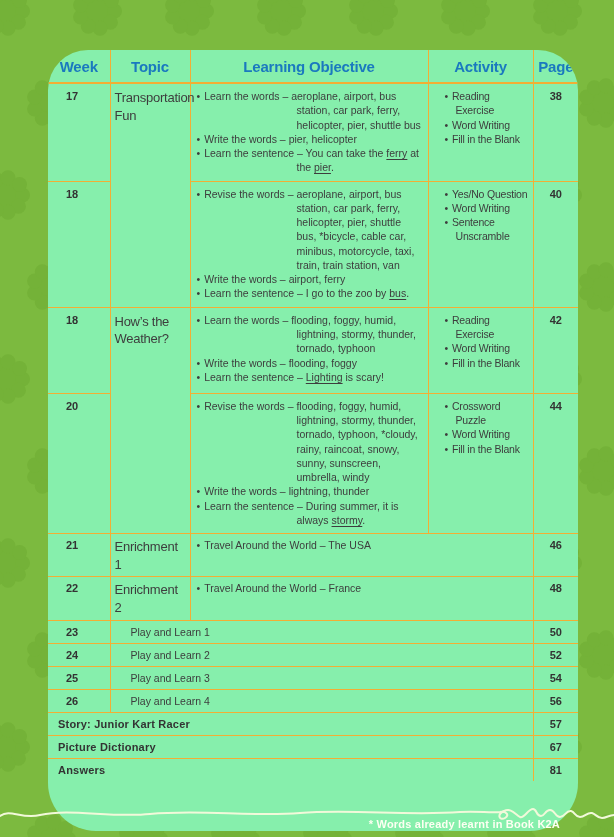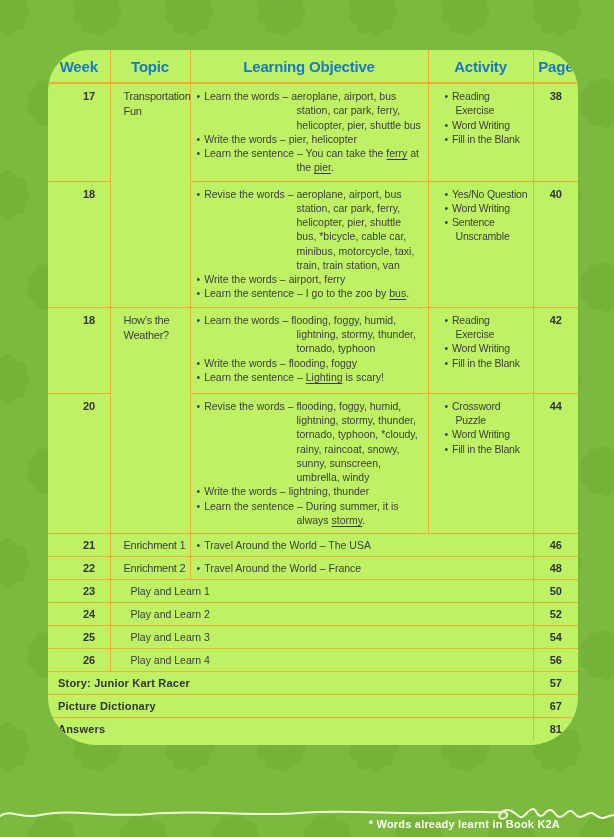--- a/index.html
+++ b/index.html
@@ -5,22 +5,22 @@
   * { margin:0; padding:0; box-sizing:border-box; }
   html,body { width:614px; height:837px; }
   body {
     position:relative; overflow:hidden;
     background:#7cba3f;
     font-family:"Liberation Sans","DejaVu Sans",sans-serif;
   }
   #bg-svg { position:absolute; left:0; top:0; width:614px; height:837px; }
 
   .card {
-    position:absolute; left:48px; top:50px; width:530px; height:695px;
-    background:#bef264; border-radius:40px 40px 48px 48px; overflow:hidden;
+    position:absolute; left:48px; top:50px; width:530px; height:781px;
+    background:#86efac; border-radius:40px 40px 48px 48px; overflow:hidden;
   }
 
   table.contents {
     width:530px; border-collapse:collapse; table-layout:fixed;
     color:#3d3d3d;
   }
   col.c-week{width:62px;} col.c-topic{width:80px;} col.c-obj{width:238px;}
   col.c-act{width:105px;} col.c-page{width:45px;}
 
   th, td { border:1.5px solid #f2ae34; vertical-align:top; text-align:left; }
@@ -29,23 +29,23 @@
   tr.hdr th { border-top:none; border-bottom:2px solid #f2ae34; }
   tr.last-row td { border-bottom:none; }
 
   tr.hdr th {
     color:#1a79bf; font-size:15px; font-weight:bold;
     text-align:center; padding:8px 2px 7px 2px; letter-spacing:-0.2px;
   }
 
   td { padding:5px 6px 6px 6px; font-size:10.5px; line-height:1.36; }
 
-  .cell-week { font-weight:bold; font-size:11px; padding-left:35px; color:#333; }
+  .cell-week { font-weight:bold; font-size:11px; padding-left:18px; color:#333; }
   .cell-page { font-weight:bold; font-size:11px; text-align:center; color:#333; }
-  .cell-topic { font-size:11px; padding:5px 3px 5px 13px; letter-spacing:-0.25px; }
+  .cell-topic { font-size:13px; padding:5px 3px 5px 4px; letter-spacing:-0.25px; }
   .cell-obj  { padding:5px 5px 6px 6px; }
   .cell-act  { padding:5px 4px 6px 16px; letter-spacing:-0.2px; }
 
   .obj-item { padding-left:100px; text-indent:-100px; }
   .act-item { padding-left:11px;  text-indent:-11px; }
   .blt { margin-right:4px; }
   u { text-decoration:underline; text-underline-offset:1.5px; }
 
   .cell-playtitle { font-size:10.5px; padding-left:20px; }
   .cell-title { font-weight:bold; font-size:11px; padding-left:10px; color:#333;

